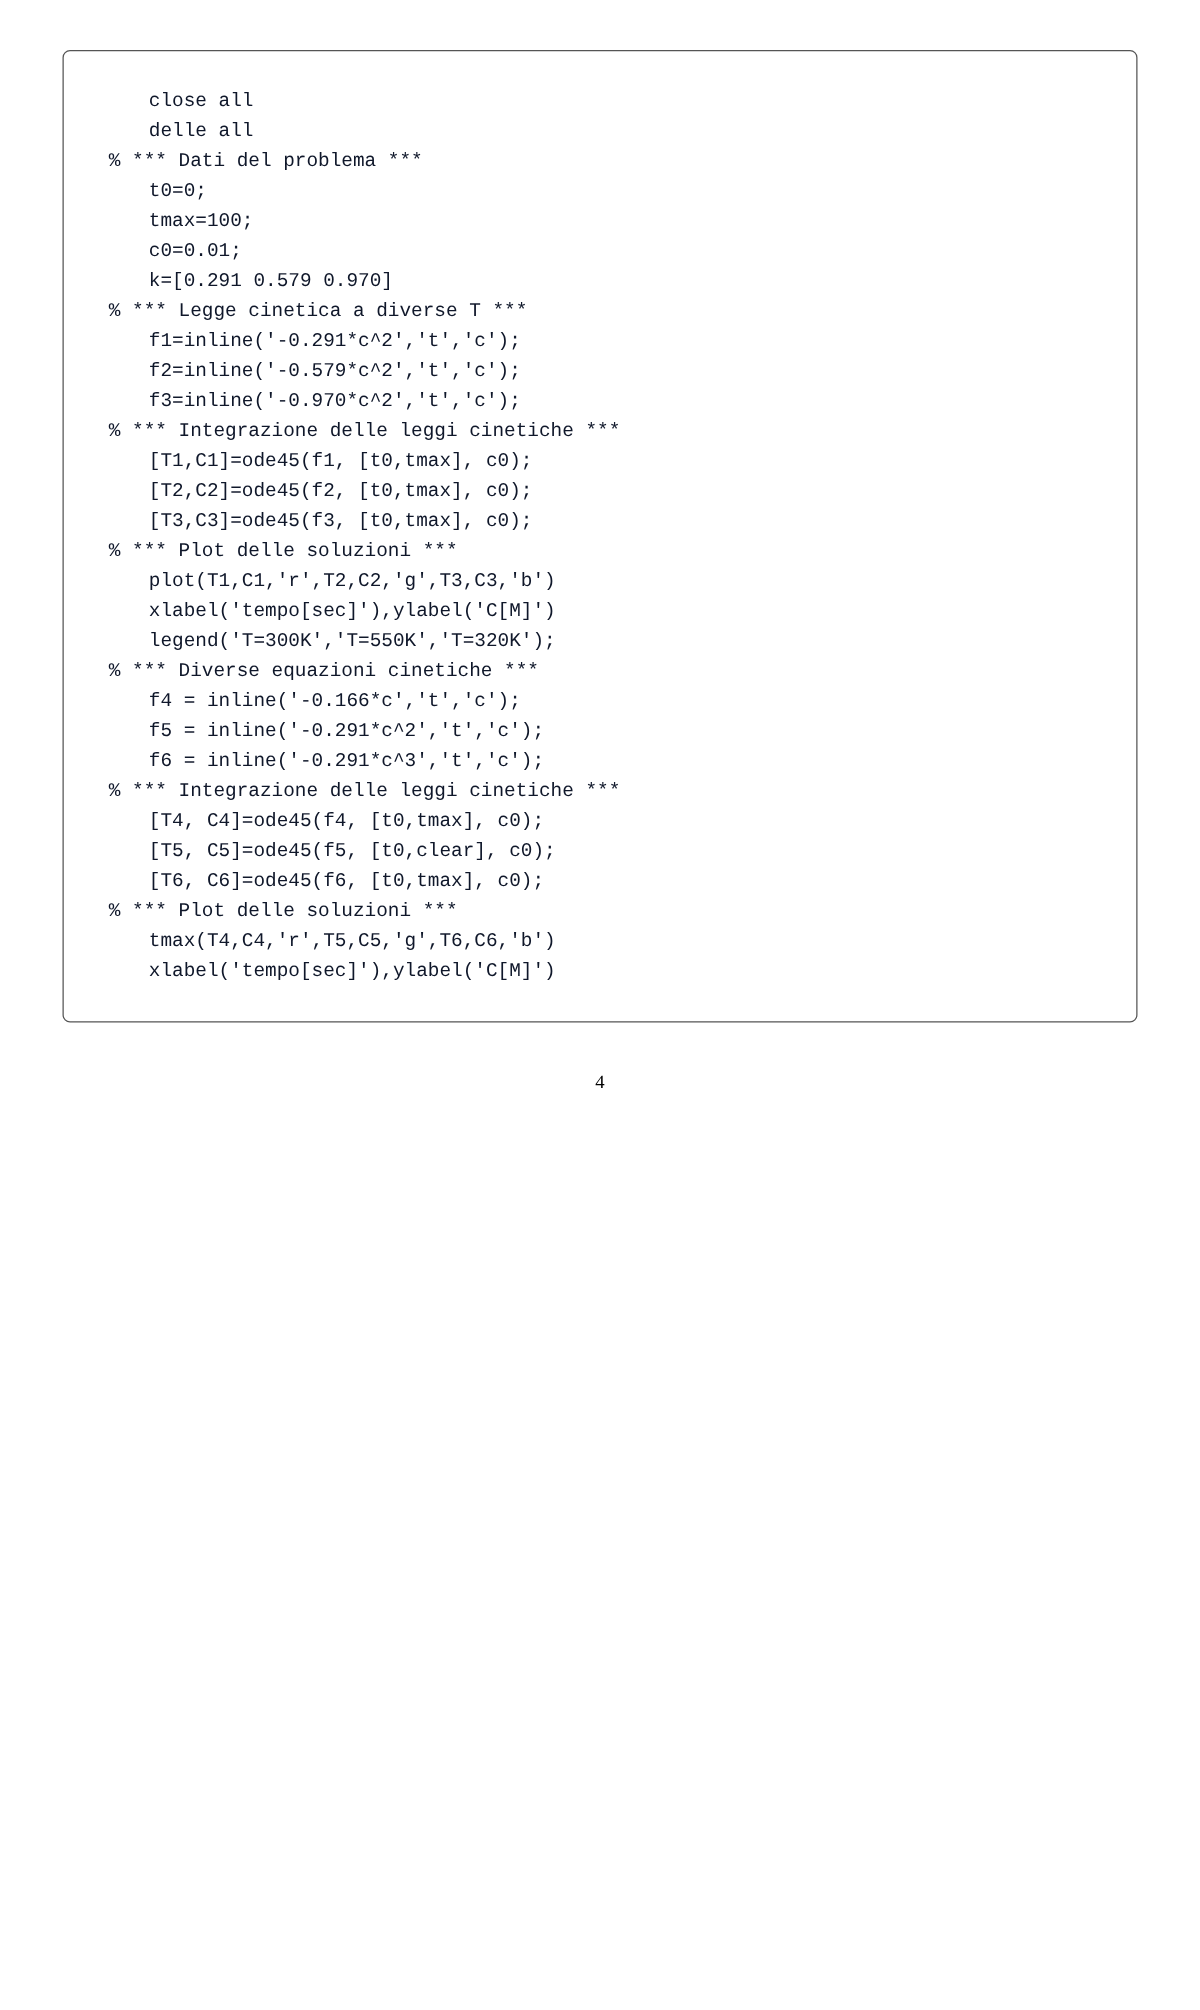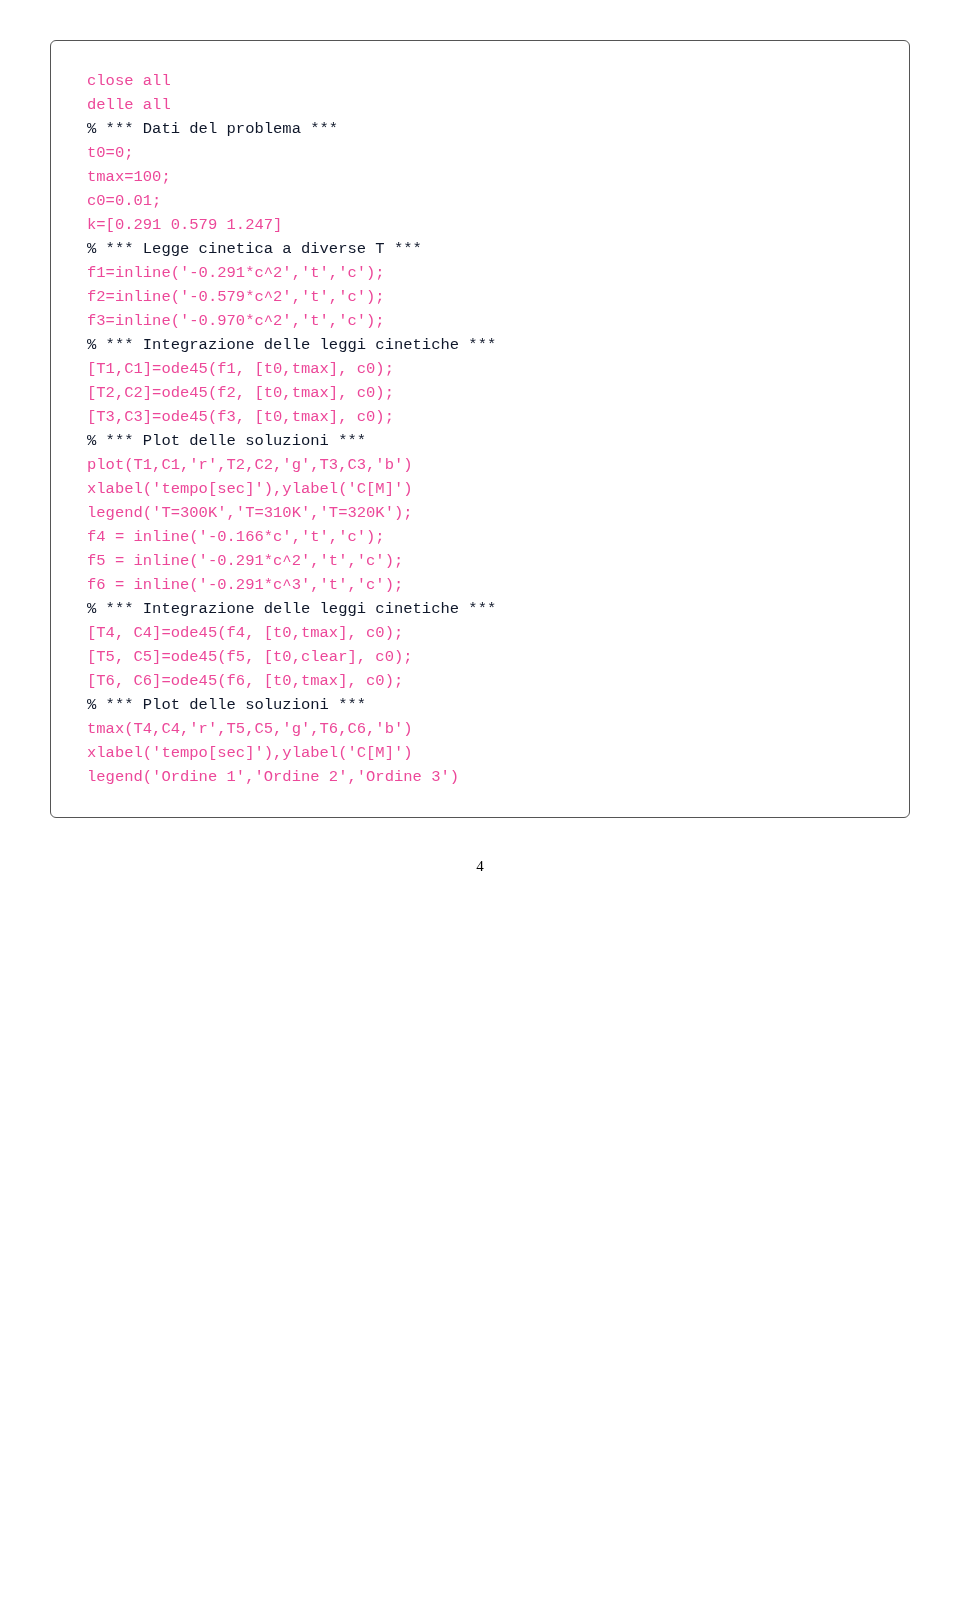--- a/index.html
+++ b/index.html
@@ -30,21 +30,22 @@
     }
 
     .code-block {
       white-space: pre;
       font-family: 'Courier New', Courier, monospace;
       font-size: 15.5px;
       line-height: 1.55;
     }
 
     .normal {
-      color: #ec4899;
+      color: #0f172a;
+      margin-left: 32px;
     }
 
     .comment {
       color: #0f172a;
     }
 
     .page-number-area {
       margin-top: 40px;
       font-size: 15px;
       color: #000;
@@ -54,39 +55,40 @@
 </head>
 <body>
 
 <div class="code-container">
   <div class="code-block" id="code-output"><span class="normal">close all
 </span><span class="normal">delle all
 </span><span class="comment">% *** Dati del problema ***
 </span><span class="normal">t0=0;
 </span><span class="normal">tmax=100;
 </span><span class="normal">c0=0.01;
-</span><span class="normal">k=[0.291 0.579 1.247]
+</span><span class="normal">k=[0.291 0.579 0.970]
 </span><span class="comment">% *** Legge cinetica a diverse T ***
 </span><span class="normal">f1=inline('-0.291*c^2','t','c');
 </span><span class="normal">f2=inline('-0.579*c^2','t','c');
 </span><span class="normal">f3=inline('-0.970*c^2','t','c');
 </span><span class="comment">% *** Integrazione delle leggi cinetiche ***
 </span><span class="normal">[T1,C1]=ode45(f1, [t0,tmax], c0);
 </span><span class="normal">[T2,C2]=ode45(f2, [t0,tmax], c0);
 </span><span class="normal">[T3,C3]=ode45(f3, [t0,tmax], c0);
 </span><span class="comment">% *** Plot delle soluzioni ***
 </span><span class="normal">plot(T1,C1,'r',T2,C2,'g',T3,C3,'b')
 </span><span class="normal">xlabel('tempo[sec]'),ylabel('C[M]')
-</span><span class="normal">legend('T=300K','T=310K','T=320K');
+</span><span class="normal">legend('T=300K','T=550K','T=320K');
+</span><span class="comment">% *** Diverse equazioni cinetiche ***
 </span><span class="normal">f4 = inline('-0.166*c','t','c');
 </span><span class="normal">f5 = inline('-0.291*c^2','t','c');
 </span><span class="normal">f6 = inline('-0.291*c^3','t','c');
 </span><span class="comment">% *** Integrazione delle leggi cinetiche ***
 </span><span class="normal">[T4, C4]=ode45(f4, [t0,tmax], c0);
 </span><span class="normal">[T5, C5]=ode45(f5, [t0,clear], c0);
 </span><span class="normal">[T6, C6]=ode45(f6, [t0,tmax], c0);
 </span><span class="comment">% *** Plot delle soluzioni ***
 </span><span class="normal">tmax(T4,C4,'r',T5,C5,'g',T6,C6,'b')
 </span><span class="normal">xlabel('tempo[sec]'),ylabel('C[M]')
-</span><span class="normal">legend('Ordine 1','Ordine 2','Ordine 3')</span></div>
+</span></div>
 </div>
 
 <div class="page-number-area">4</div>
 
 </body></html>

